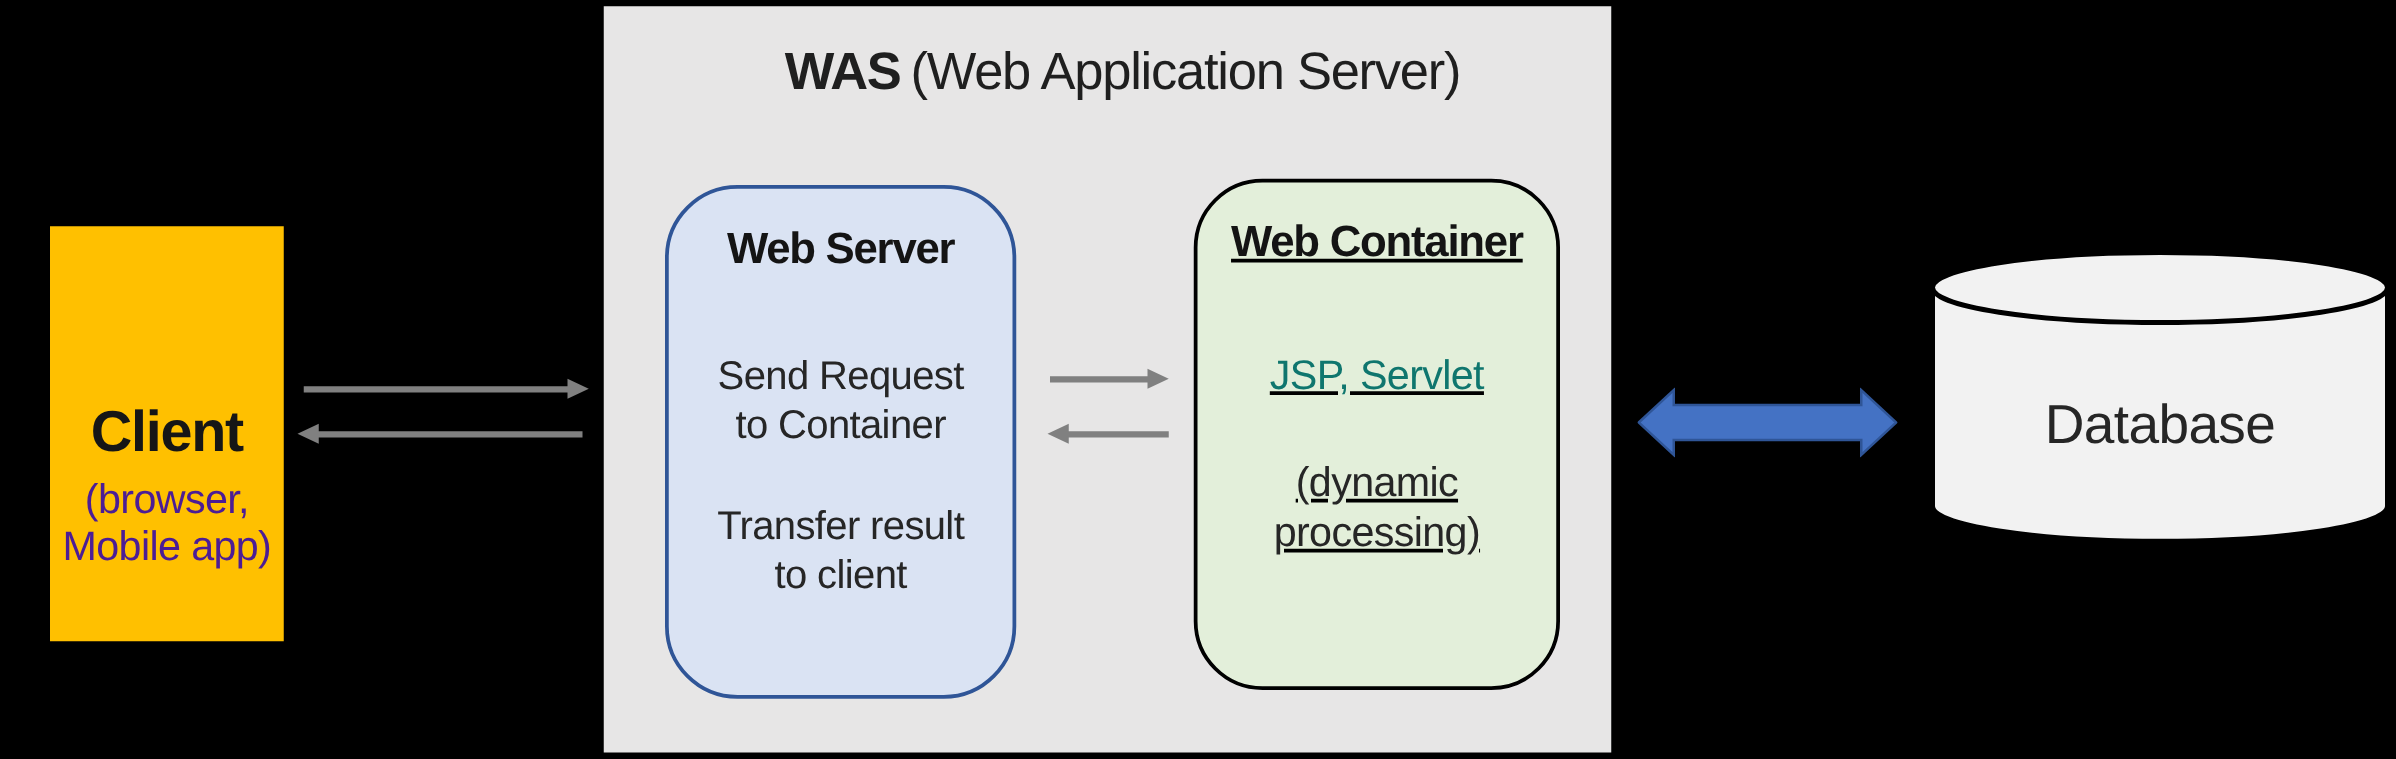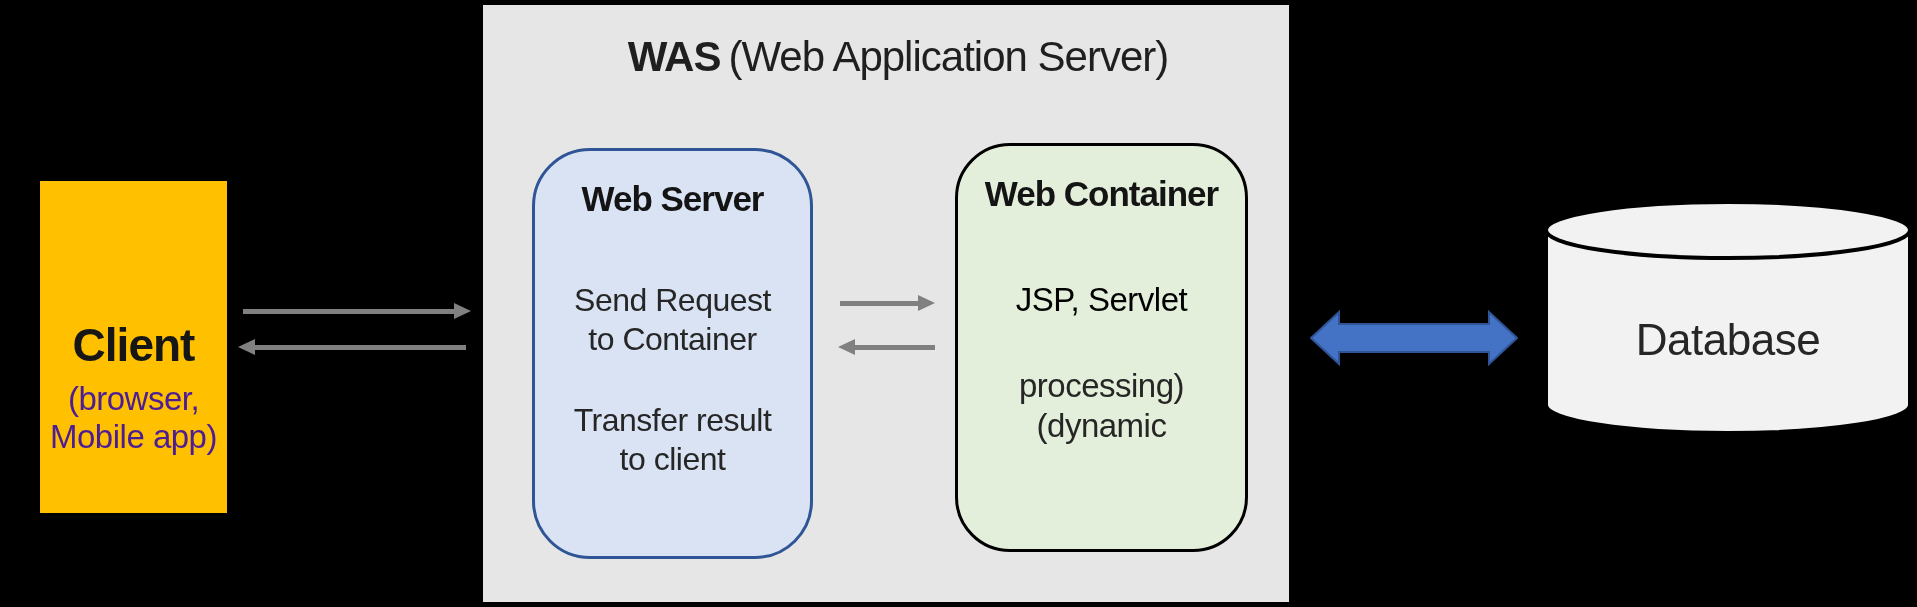--- a/index.html
+++ b/index.html
@@ -73,20 +73,21 @@
     background: #DAE3F3;
     border: 3px solid #404040;
     border-radius: 58px;
   }
   .web-container-box {
     left: 472px; top: 138px;
     width: 293px; height: 409px;
     background: #E3EFDA;
     border: 3px solid #701a75;
     border-radius: 55px;
+    text-decoration: underline;
   }
   .node-title {
     margin-top: 26px;
     font-size: 35px;
     font-weight: bold;
     color: #141414;
     letter-spacing: -1px;
     line-height: 1.25;
   }
   .node-body {
@@ -171,24 +172,24 @@
         <div>to Container</div>
       </div>
       <div class="node-body ws-body-2">
         <div>Transfer result</div>
         <div>to client</div>
       </div>
     </div>
 
     <div class="node web-container-box" style="background: rgb(227, 239, 218); border-color: rgb(0, 0, 0);">
       <div class="node-title">Web Container</div>
-      <div class="node-body wc-tech" style="color: #000000;">JSP, Servlet</div>
+      <div class="node-body wc-tech" style="color: #0f766e;">JSP, Servlet</div>
       <div class="node-body wc-note">
+        <div>(dynamic</div>
         <div>processing)</div>
-        <div>(dynamic</div>
       </div>
     </div>
   </div>
 
   <div class="h-arrow dir-right arrow-s2w">
     <div class="shaft" style="background: rgb(128, 128, 128);"></div>
     <div class="head" style="border-left-color: rgb(128, 128, 128);"></div>
   </div>
   <div class="h-arrow dir-left arrow-w2s">
     <div class="shaft" style="background: rgb(128, 128, 128);"></div>

